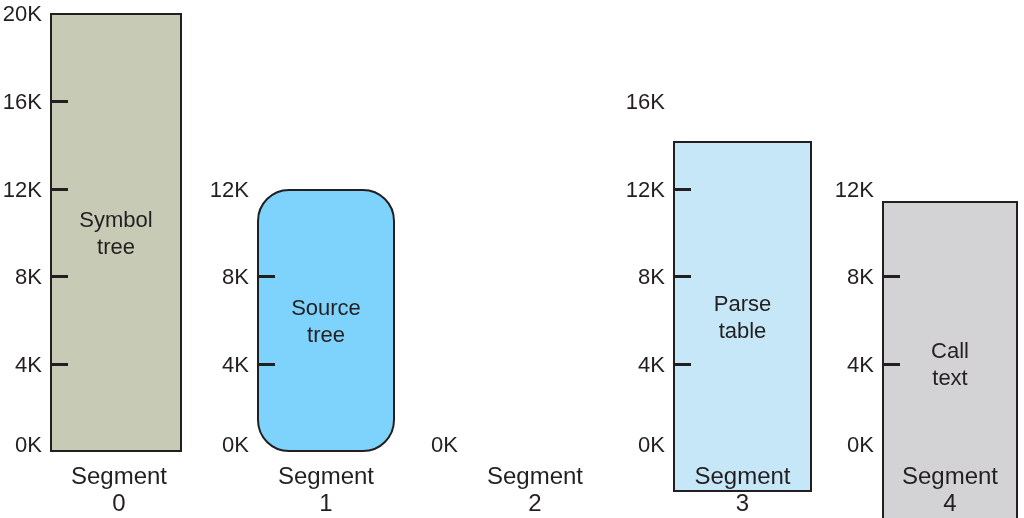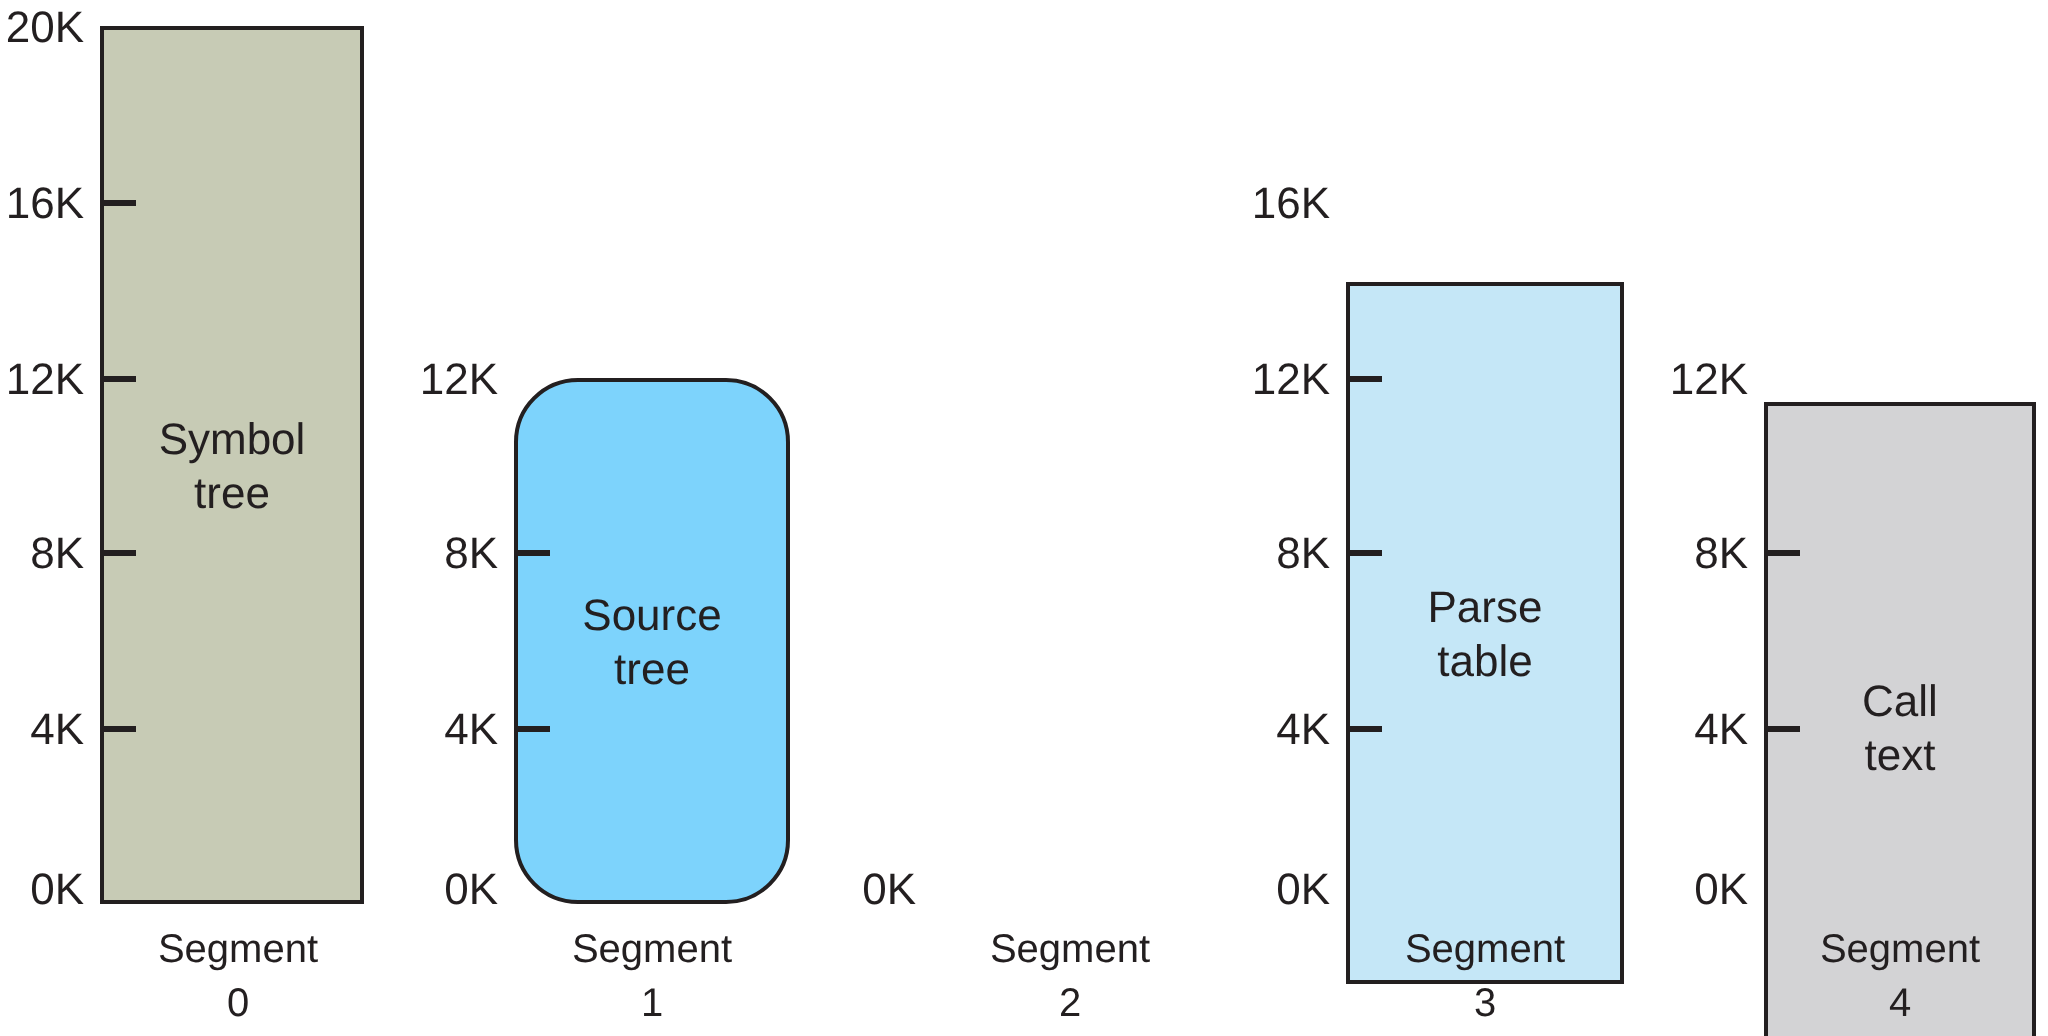--- a/index.html
+++ b/index.html
@@ -38,21 +38,21 @@
     text-align: right;
     white-space: nowrap;
   }
   .tick-dash {
     position: absolute;
     height: 3px;
     background: #231f20;
   }
   .seg-caption {
     position: absolute;
-    font-size: 20px;
+    font-size: 24px;
     line-height: 27px;
     text-align: center;
   }
 </style>
 </head>
 <body>
 
 <div class="figure">
     <div class="bar" style="left: 50px; top: 13px; width: 132px; height: 439px; background: rgb(199, 203, 181);">
       <div class="bar-line">Symbol</div>

